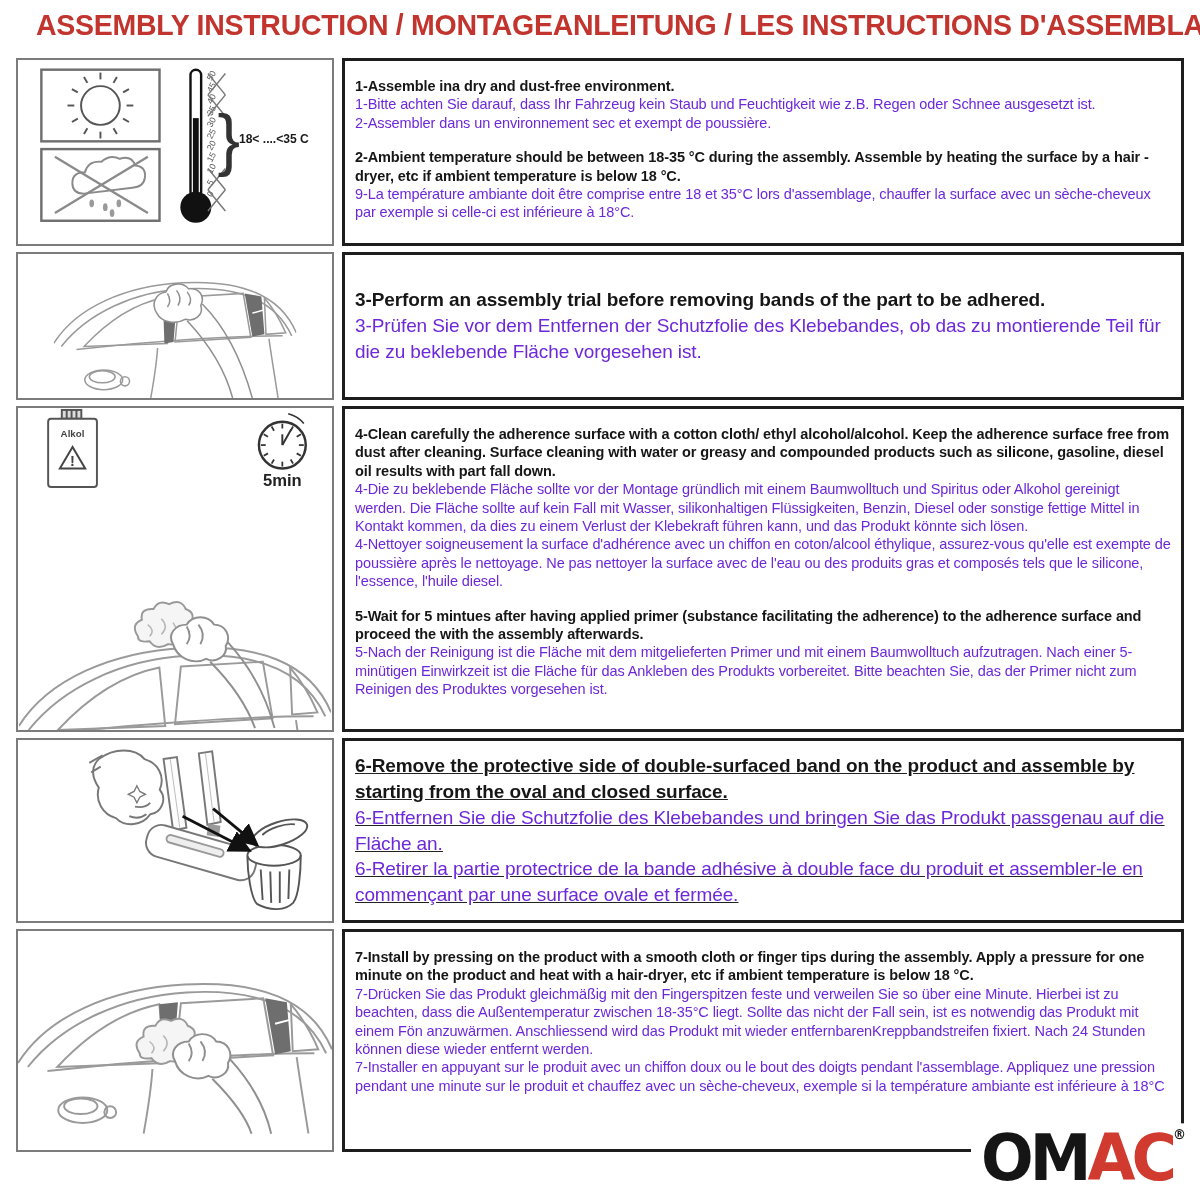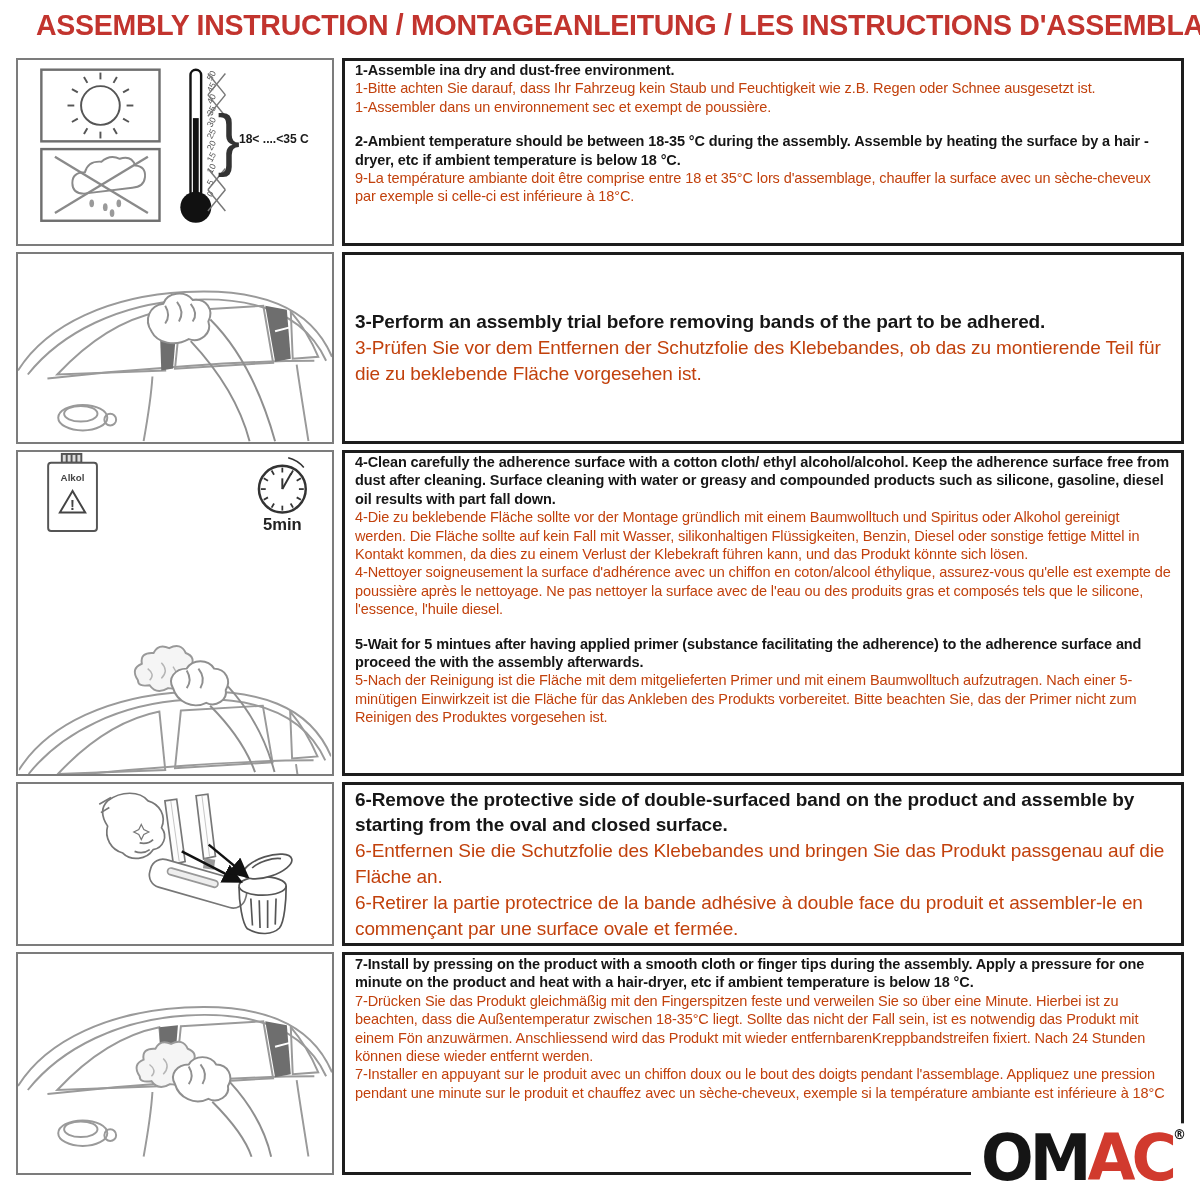--- a/index.html
+++ b/index.html
@@ -18,26 +18,26 @@
     display:flex; flex-direction:column; gap:6px;
   }
   .row { display:flex; gap:8px; }
   .illus {
     flex:0 0 318px; width:318px; box-sizing:border-box;
     border:2px solid #7c7c7c; background:#fff;
   }
   .illus svg { width:100%; height:100%; display:block; }
   .tbox {
     flex:1; box-sizing:border-box; border:3px solid #1d1d1d; background:#fff;
-    padding:0 10px; display:flex; flex-direction:column;
+    padding:16px 10px; display:flex; flex-direction:column;
   }
   .tbox.center { justify-content:center; }
-  .h1 { height:188px; } .h2 { height:192px; } .h3 { height:326px; }
-  .h4 { height:164px; } .h5 { height:223px; }
-  .tbox p { margin:0; font-size:14.5px; line-height:1.27; color:#c2410c; letter-spacing:-0.1px; }
+  .h1 { height:188px; } .h2 { height:148px; } .h3 { height:326px; }
+  .h4 { height:185px;text-decoration:underline; } .h5 { height:223px; }
+  .tbox p { margin:0; font-size:14.5px; line-height:1.27; color:#6d28d9; letter-spacing:-0.1px; }
   .tbox p.b { font-weight:bold; color:#161616; }
   .tbox p.gap { margin-top:16px; }
   .tbox.big p { font-size:19px; line-height:1.36; }
   .logo {
     position:absolute; right:12px; bottom:10px; background:#fff;
     padding:4px 2px 0 10px; line-height:1; white-space:nowrap;
     font-weight:bold; font-size:62px; letter-spacing:-4px;
     font-family:"DejaVu Sans", sans-serif; transform:scaleY(1.02);
   }
   .logo .lg-black { color:var(--logo-black,#151515); }
@@ -133,21 +133,21 @@
                 <line x1="212" y1="134" x2="194" y2="156"></line>
             </g>
             <text x="204" y="106" font-size="70" fill="#333">}</text>
             <text x="226" y="86" font-size="12.5" font-weight="bold" fill="#1a1a1a">18&lt; ....&lt;35 C</text>
           </g>
         </svg>
       </div>
       <div class="tbox h1">
         <p class="b">1-Assemble ina dry and dust-free environment.</p>
         <p>1-Bitte achten Sie darauf, dass Ihr Fahrzeug kein Staub und Feuchtigkeit wie z.B. Regen oder Schnee ausgesetzt ist.</p>
-        <p>1-Assembler dans un environnement sec et exempt de poussière.</p>
+        <p>2-Assembler dans un environnement sec et exempt de poussière.</p>
         <p class="b gap">2-Ambient temperature should be between 18-35 °C  during the assembly. Assemble by heating the surface by a hair -dryer, etc if ambient temperature is below 18 °C.</p>
         <p>9-La température ambiante doit être comprise entre 18 et 35°C lors d'assemblage, chauffer la surface avec un sèche-cheveux par exemple si celle-ci est inférieure à 18°C.</p>
       </div>
     </div>
 
     <div class="row h2">
       <div class="illus">
         <svg viewBox="0 0 320 190">
           <use href="#car"></use>
           <polygon points="144,58 163,56 158,116 146,118" fill="#6e6e6e"></polygon>

